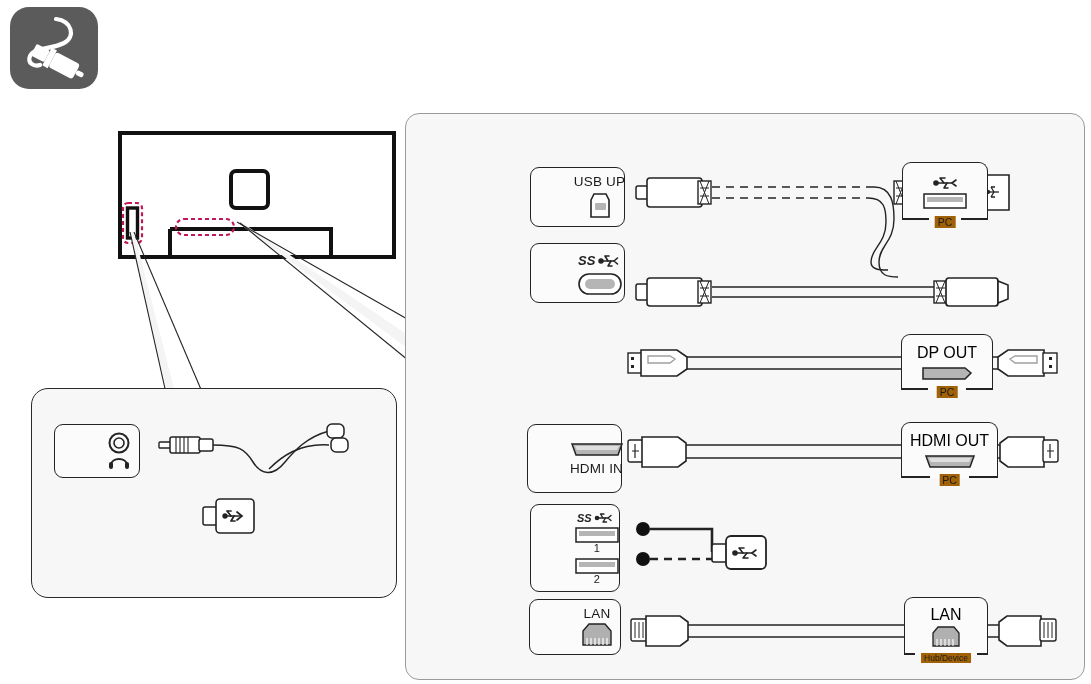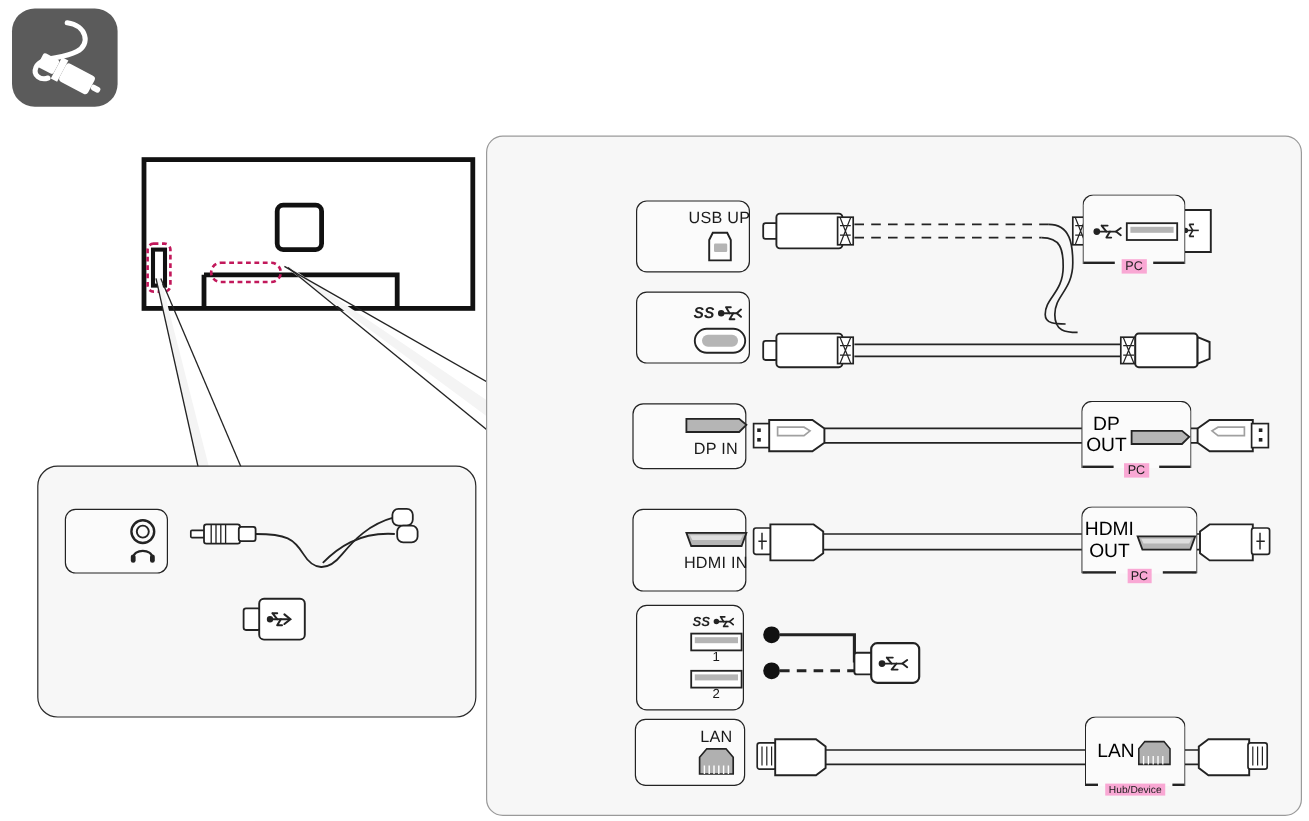--- a/index.html
+++ b/index.html
@@ -49,26 +49,26 @@
   .portbox .ptext.small{font-size:11px;}
 
   
   .notchbox{
     position:absolute;box-sizing:border-box;
     background:#fbfbfb;
     border:1.7px solid #232323;border-bottom:none;border-radius:9px 9px 0 0;
   }
   .notchbox .nb-inner{
     position:absolute;left:0;right:0;top:0;bottom:0;
-    display:flex;align-items:center;justify-content:center;text-align:center;
+    display:flex;flex-direction:column;align-items:center;justify-content:center;text-align:center;
   }
   .nb-seg{position:absolute;bottom:0;height:1.7px;background:#232323;}
   .nb-label{
     position:absolute;bottom:-8px;left:50%;transform:translateX(-50%);
-    font-size:10.5px;color:#1a1a1a;background:#f9a8d4;padding:0 3px;white-space:nowrap;
+    font-size:10.5px;color:#1a1a1a;background:#a16207;padding:0 3px;white-space:nowrap;
   }
 
   
   .cablewrap{position:absolute;}
   svg{overflow:visible;}
   .ln{fill:none;stroke:#232323;}
 </style>
 </head>
 <body>
 
@@ -237,26 +237,20 @@
       <path d="M76 13 H300" class="ln" stroke-width="1.4"></path>
       <path d="M76 23 H300" class="ln" stroke-width="1.4"></path>
       <rect x="298" y="7" width="13" height="22" fill="#fff" stroke="#232323" stroke-width="1.4"></rect>
       <path d="M300 7 l9 22 M309 7 l-9 22 M300 14 h9 M300 22 h9" stroke="#232323" stroke-width="1"></path>
       <rect x="310" y="4" width="52" height="28" rx="3" fill="#fff" stroke="#232323" stroke-width="1.7"></rect>
       <path d="M362 7 L372 11 L372 25 L362 29 Z" fill="#fff" stroke="#232323" stroke-width="1.6"></path>
     </svg>
   </div>
 
 
-  <div class="portbox" style="left:121px;top:222px;width:95px;height:55px;">
-    <svg width="52" height="17" viewBox="0 0 52 17">
-      <path d="M1 3 h44 l6 5 l-6 6 h-44 z" fill="#b5b5b5" stroke="#232323" stroke-width="1.5"></path>
-    </svg>
-    <span class="ptext" style="margin-top:4px;">DP IN</span>
-  </div>
 
   <div class="cablewrap" style="left:222px;top:230px;width:430px;height:40px;">
     <svg width="430" height="40" viewBox="0 0 430 40">
       <rect x="0" y="9" width="14" height="20" fill="#fff" stroke="#232323" stroke-width="1.4"></rect>
       <rect x="3" y="13" width="3" height="3" fill="#232323"></rect>
       <rect x="3" y="21" width="3" height="3" fill="#232323"></rect>
       <path d="M13 6 h36 l10 7 v12 l-10 7 h-36 z" fill="#fff" stroke="#232323" stroke-width="1.6"></path>
       <path d="M20 12 h22 l5 3 l-5 4 h-22 z" fill="#fff" stroke="#a0a0a0" stroke-width="1.4"></path>
       <path d="M59 13 H370" class="ln" stroke-width="1.4"></path>
       <path d="M59 25 H370" class="ln" stroke-width="1.4"></path>

